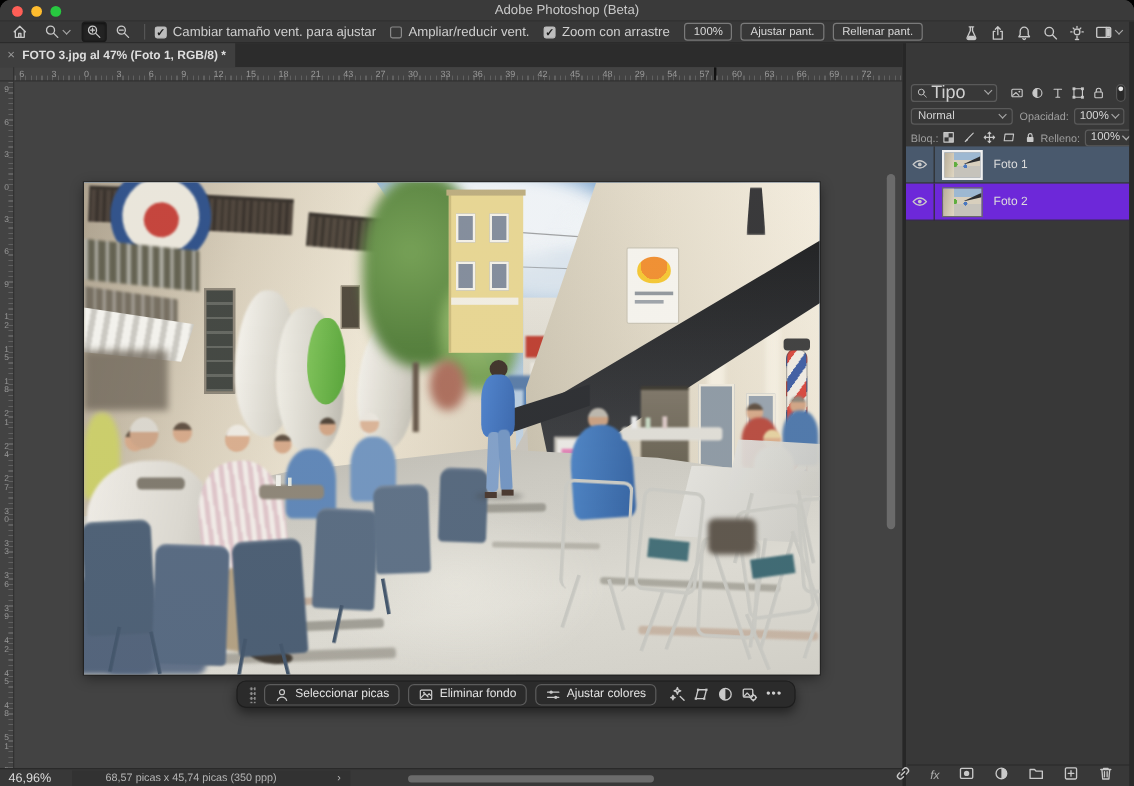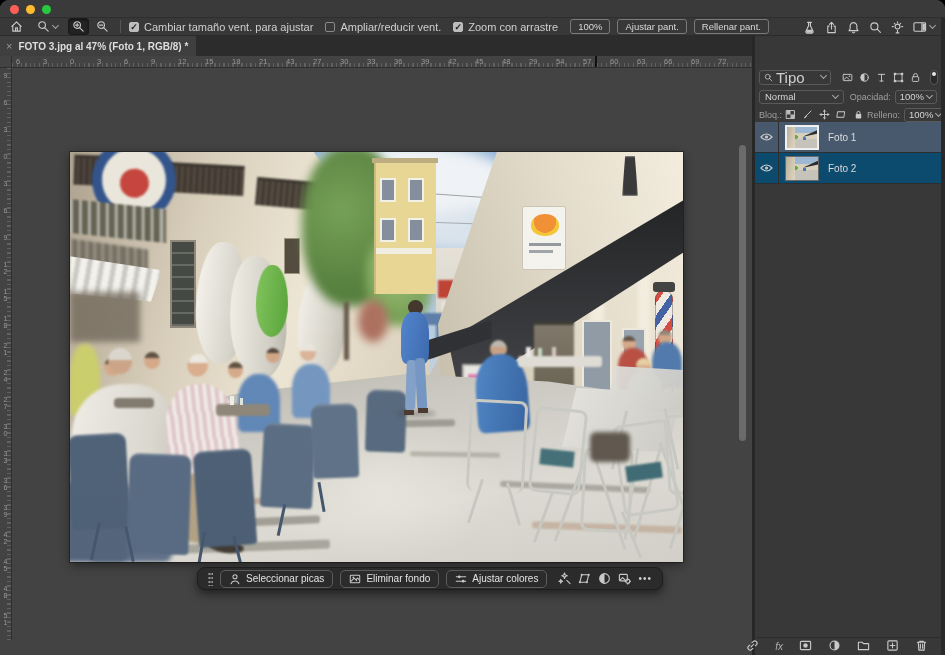--- a/index.html
+++ b/index.html
@@ -85,21 +85,21 @@
   .toggle { position:absolute; right:3px; top:3px; width:8px; height:15px; border-radius:4px; background:#2a2a2a; border:1px solid #555; }
   .toggle::before { content:''; position:absolute; left:1px; top:1px; width:4px; height:4px; border-radius:50%; background:#e8e8e8; }
   .blend-row { position:absolute; left:0; top:52px; width:186px; height:17px; display:flex; align-items:center; padding:0 4px; }
   .blend-select { width:108px; height:14px; border:1px solid #5a5a5a; border-radius:3px; display:flex; align-items:center; justify-content:space-between; padding:0 5px; }
   .blend-select span { font-size:9.5px; color:#d5d5d5; }
   .small-label { font-size:9px; color:#9f9f9f; margin-left:6px; white-space:nowrap; }
   .val-box { display:flex; align-items:center; border:1px solid #5a5a5a; border-radius:3px; height:14px; padding:0 4px; margin-left:4px; }
   .val-box span { font-size:9.5px; color:#d5d5d5; }
   .lock-row { position:absolute; left:0; top:70px; width:186px; height:17px; display:flex; align-items:center; padding:0 4px; }
   .layers-list { position:absolute; left:0; top:86px; width:186px; }
-  .layer-row { position:relative; width:186px; height:31px; background:#0c4a6e; border-bottom:1px solid #2f2f2f; display:flex; align-items:center; }
+  .layer-row { position:relative; width:186px; height:31px; background:#6d28d9; border-bottom:1px solid #2f2f2f; display:flex; align-items:center; }
   .layer-row.selected { background:#49596d; }
   .eye-box { width:24px; display:flex; justify-content:center; border-right:1px solid #2f2f2f; height:31px; align-items:center; }
   .thumb { position:relative; width:34px; height:25px; margin-left:6px; border:1px solid #6a6a6a; overflow:hidden;
     background-image:
       radial-gradient(circle at 30% 48%, #5fae3f 0 8%, transparent 9%),
       radial-gradient(circle at 58% 55%, #4a78c0 0 7%, transparent 8%),
       linear-gradient(180deg,#9db8d2 0 30%, #d8cfbd 30% 55%, #c6c3bb 55% 100%); }
   .thumb::before { content:''; position:absolute; right:0; top:18%; width:46%; height:30%; background:#2c2d30; clip-path:polygon(0 100%,100% 0,100% 55%,8% 100%); }
   .thumb::after { content:''; position:absolute; left:0; top:0; width:28%; height:100%; background:linear-gradient(100deg,#b9ae99,#e0d7c3); }
   .layer-row.selected .thumb { border:2px solid #f0f0f0; }
@@ -110,20 +110,21 @@
 </style>
 </head>
 <body>
 
 <div class="app">
 
   <div class="titlebar">
     <span class="tl" style="left:10px; background:#ff5f57;"></span>
     <span class="tl" style="left:26px; background:#febc2e;"></span>
     <span class="tl" style="left:42px; background:#28c840;"></span>
+    <div class="title">Adobe Photoshop (Beta)</div>
   </div>
 
   <div class="optionsbar">
     <span class="ob-item" style="margin-left:10px;">
       <svg width="13" height="13" viewBox="0 0 14 14">
           <path class="ic" d="M2 7 L7 2 L12 7 M3 6.2 V12 H11 V6.2 M6 12 V8.5 H8 V12"></path>
         </svg>
     </span>
     <span class="ob-item" style="margin-left:14px;">
       <svg width="13" height="13" viewBox="0 0 14 14">
@@ -504,20 +505,28 @@
             <circle class="ic" cx="10.5" cy="10" r="2.2"></circle>
             <path class="ic" d="M10.5 7 V7.8 M10.5 12.2 V13 M7.5 10 H8.3 M12.7 10 H13.5"></path>
           </svg>
         </span>
       <span class="ctx-more">•••</span>
     </div>
 
     <div class="v-scroll"></div>
   </div>
 
+  <div class="statusbar">
+    <span class="zoom-val">46,96%</span>
+    <span class="doc-info">
+      <span>68,57 picas x 45,74 picas (350 ppp)</span>
+      <span class="exp">›</span>
+    </span>
+    <span class="h-scroll"></span>
+  </div>
 
   <div class="seam"></div>
   <div class="right-panel">
 
     <div class="filter-row">
       <span class="filter-combo">
         <svg width="9" height="9" viewBox="0 0 14 14">
             <circle class="ic" cx="5.8" cy="5.8" r="3.8"></circle>
             <path class="ic" d="M8.8 8.8 L12.3 12.3"></path>
           </svg>

